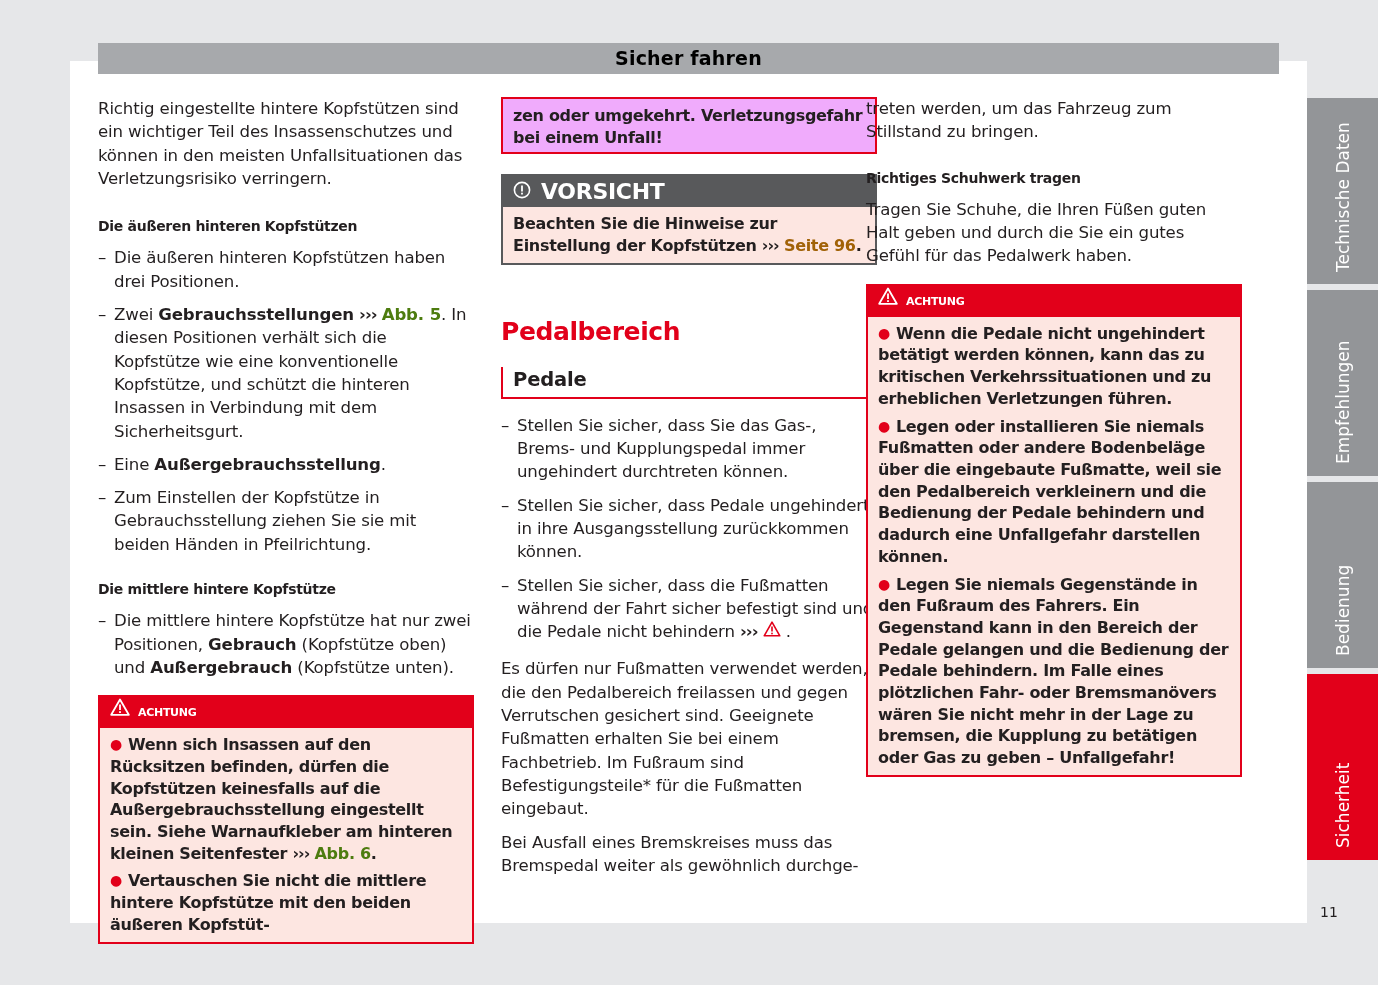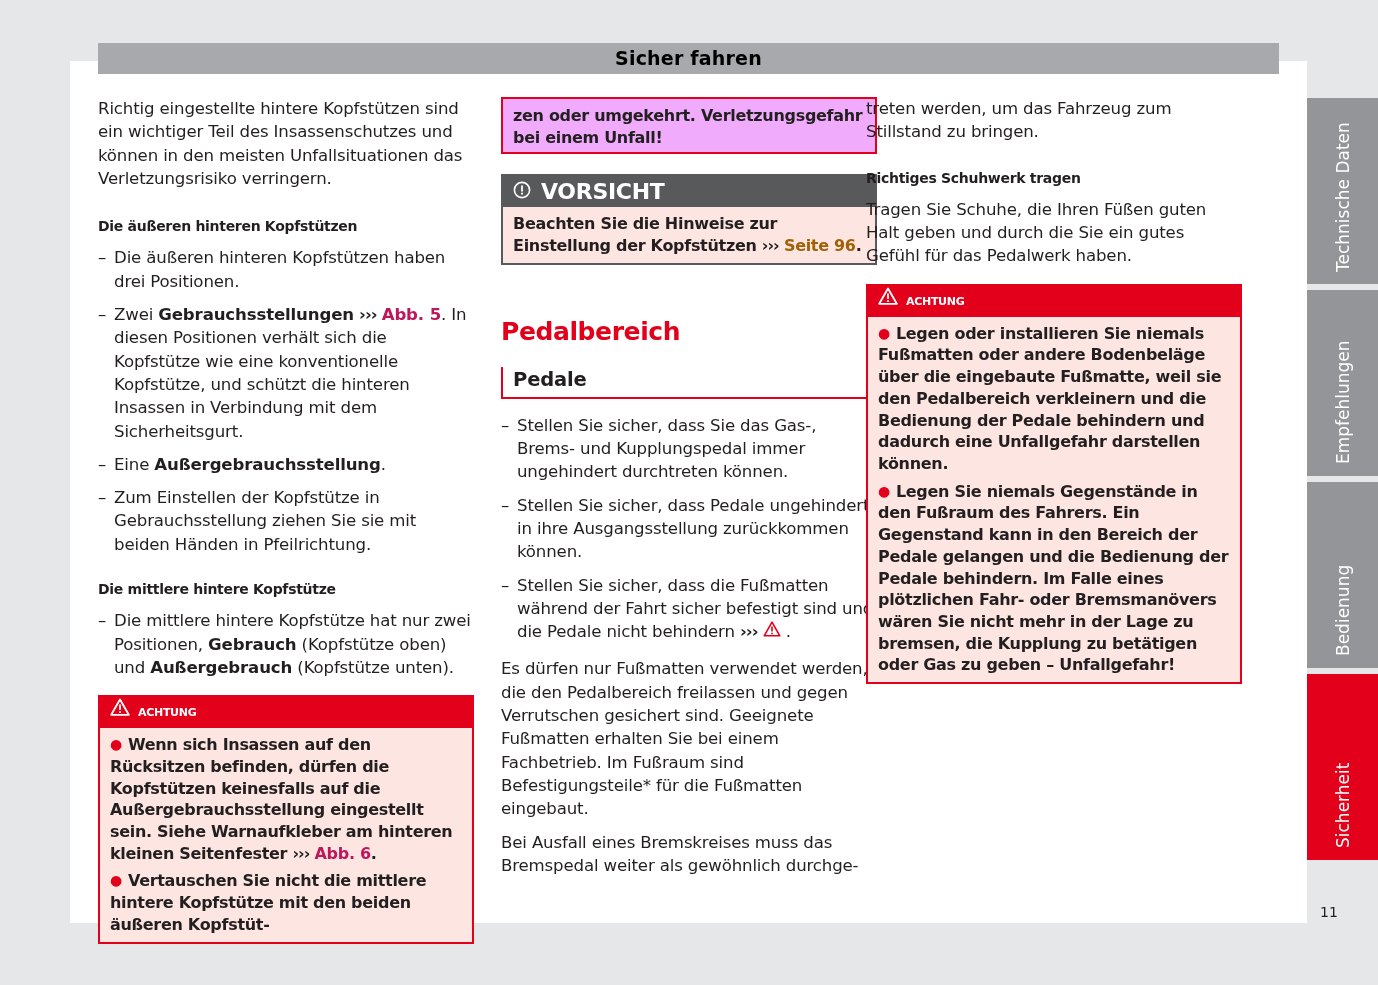--- a/index.html
+++ b/index.html
@@ -45,21 +45,21 @@
     }
     ul.dash { list-style: none; }
     ul.dash li {
       position: relative; padding-left: 16px;
       margin-bottom: 10px;
     }
     ul.dash li::before {
       content: "–"; position: absolute; left: 0; top: 0;
     }
     b { font-weight: bold; }
-    .ref { color: #be185d; font-weight: bold; }
+    .ref { color: #4d7c0f; font-weight: bold; }
     .ref-grey { color: #a16207; font-weight: bold; text-align: right; }
     .arrows { font-weight: bold; letter-spacing: -1px; }
 
     .warn-box {
       border: 2px solid #e2001a;
       background: #fde6e1;
       font-weight: bold;
       font-size: 16px;
       line-height: 21.7px;
       letter-spacing: -0.3px;
@@ -261,20 +261,21 @@
       <span>
         <svg width="20" height="18" viewBox="0 0 20 18">
             <path d="M10 1.5 L18.8 16.8 H1.2 Z" fill="none" stroke="#fff" stroke-width="1.8" stroke-linejoin="round"></path>
             <rect x="9.1" y="6.5" width="1.8" height="5.5" fill="#fff"></rect>
             <rect x="9.1" y="13.2" width="1.8" height="1.8" fill="#fff"></rect>
           </svg>
       </span>
       <span>ACHTUNG</span>
     </div>
     <div class="warn-body">
+      <div class="item"><span class="bullet">●</span><span>Wenn die Pedale nicht ungehindert betätigt werden können, kann das zu kritischen Verkehrssituationen und zu erheblichen Verletzungen führen.</span></div>
       <div class="item"><span class="bullet">●</span><span>Legen oder installieren Sie niemals Fußmatten oder andere Bodenbeläge über die eingebaute Fußmatte, weil sie den Pedalbereich verkleinern und die Bedienung der Pedale behindern und dadurch eine Unfallgefahr darstellen können.</span></div>
       <div class="item"><span class="bullet">●</span><span>Legen Sie niemals Gegenstände in den Fußraum des Fahrers. Ein Gegenstand kann in den Bereich der Pedale gelangen und die Bedienung der Pedale behindern. Im Falle eines plötzlichen Fahr- oder Bremsmanövers wären Sie nicht mehr in der Lage zu bremsen, die Kupplung zu betätigen oder Gas zu geben – Unfallgefahr!</span></div>
     </div>
   </div>
 </div>
 
 <div class="tab" style="top:98px;height:186px">
   <span>Technische Daten</span>
 </div>
 <div class="tab" style="top:290px;height:186px">

